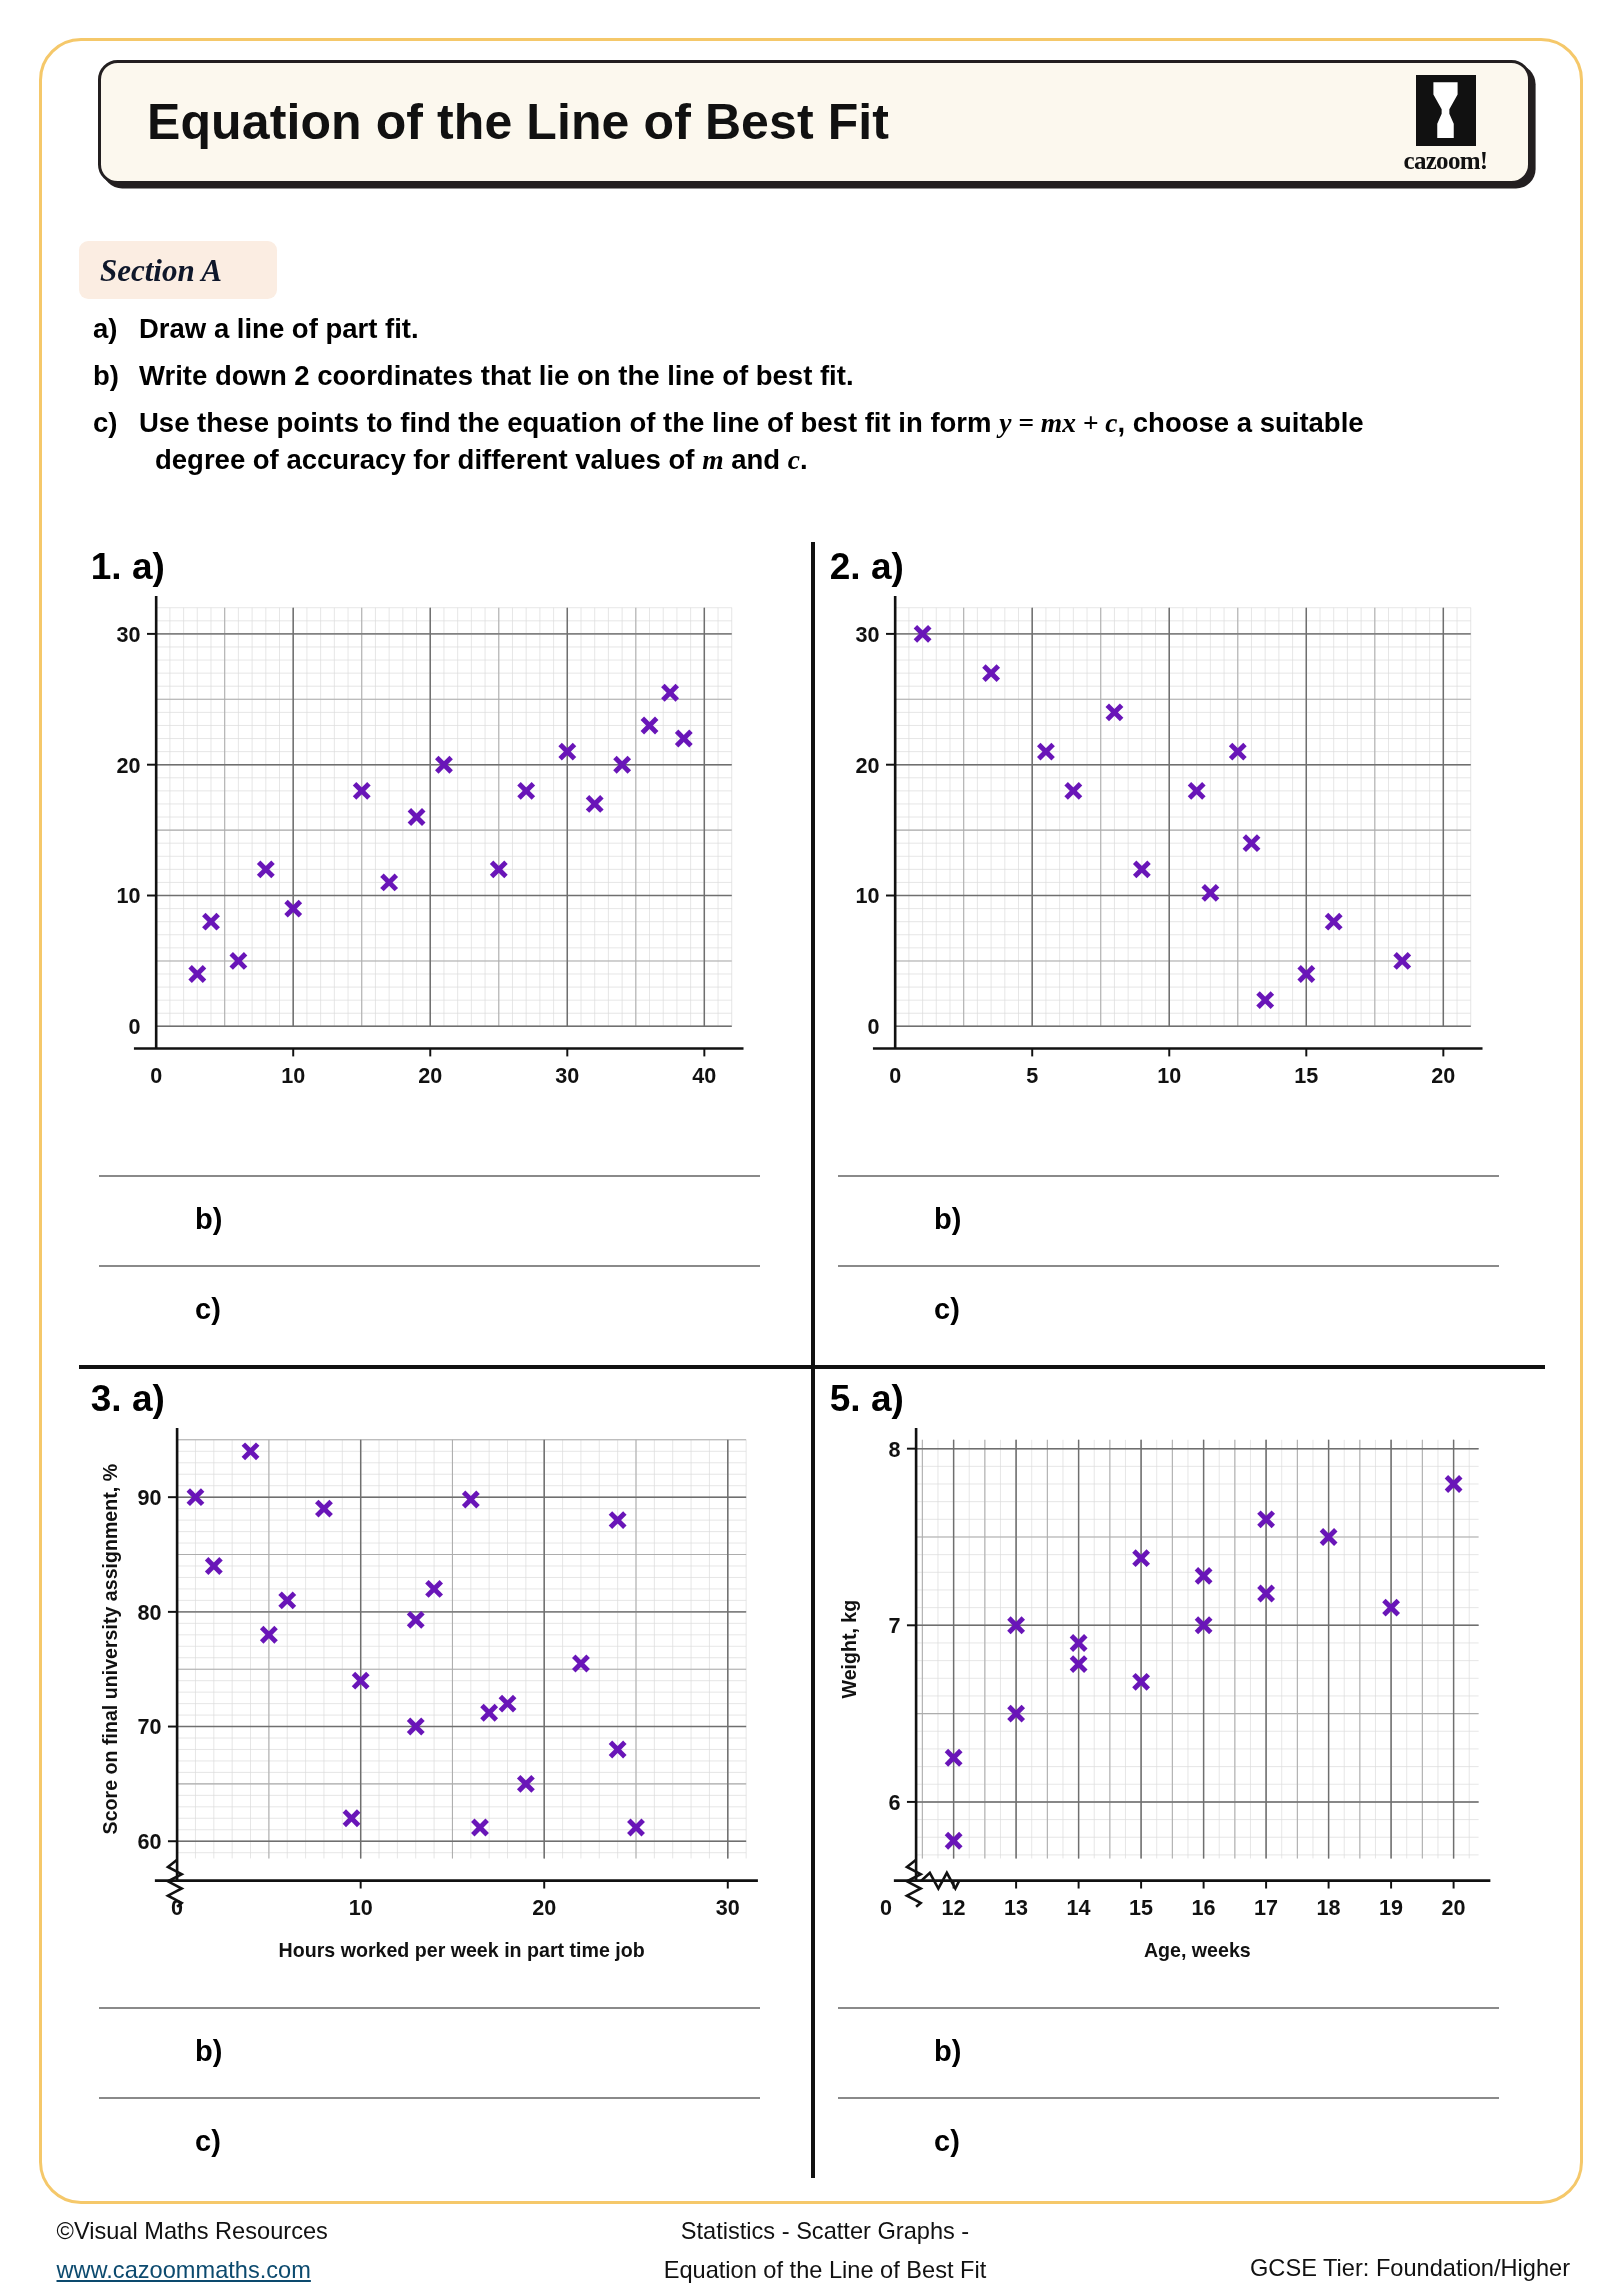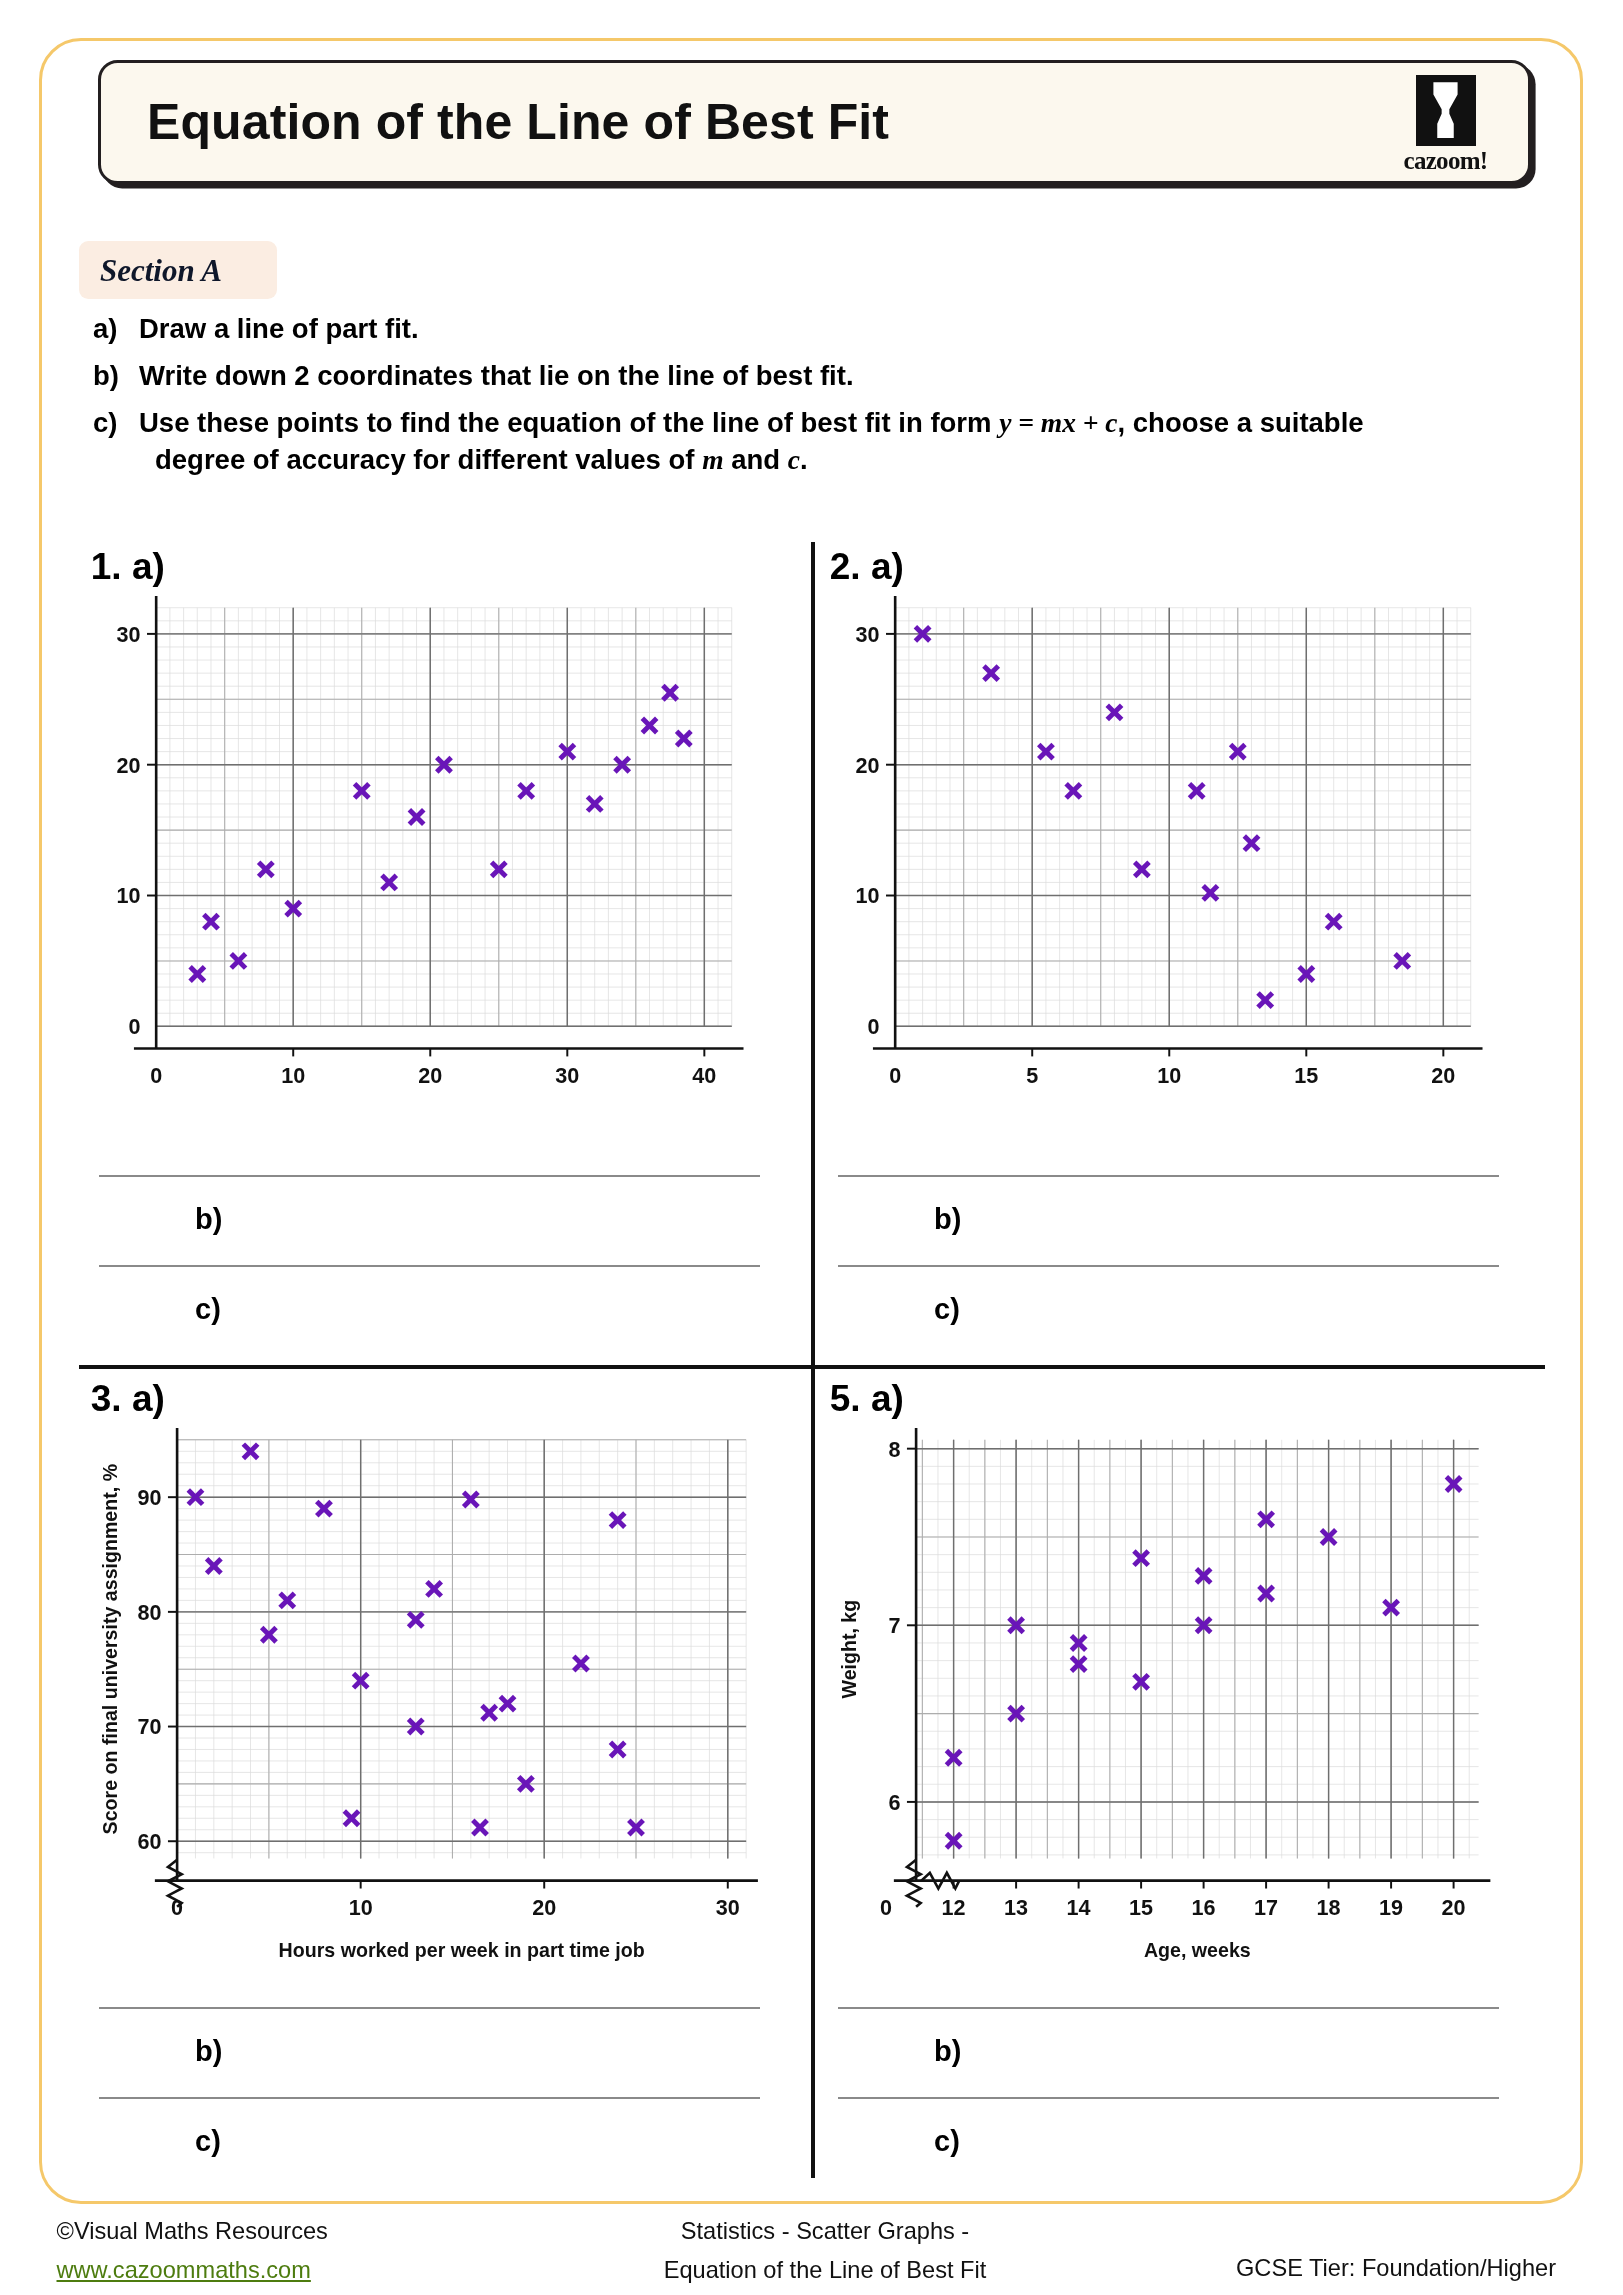--- a/index.html
+++ b/index.html
@@ -61,23 +61,23 @@
   .midg{stroke:#adadad;stroke-width:1.6;}
   .ming{stroke:#dcdcdc;stroke-width:1.1;}
   .tk{stroke:#111;stroke-width:3;}
   .mk{stroke:#6915B8;stroke-width:7.5;stroke-linecap:butt;}
   .tlab{font-family:"Liberation Sans",sans-serif;font-size:33px;font-weight:bold;fill:#111;}
   .axtitle{font-family:"Liberation Sans",sans-serif;font-size:30px;font-weight:bold;fill:#111;}
 
   
   .footer{position:absolute;left:46px;top:2218px;width:1531px;font-size:23.6px;color:#111;}
   .f-left{position:absolute;left:10.5px;top:0;}
-  .f-left a{color:#4d7c0f;text-decoration:underline;}
+  .f-left a{color:#0c4a6e;text-decoration:underline;}
   .f-mid{position:absolute;left:576px;top:0;text-align:center;width:406px;}
-  .f-right{position:absolute;right:21px;top:37px;}
+  .f-right{position:absolute;right:7px;top:37px;}
   .frow2{margin-top:11.8px;}
 </style>
 </head>
 <body>
 
 <div class="page">
   <div class="page-frame"></div>
 
   <div class="title-box">
     <div class="title-text">Equation of the Line of Best Fit</div>

